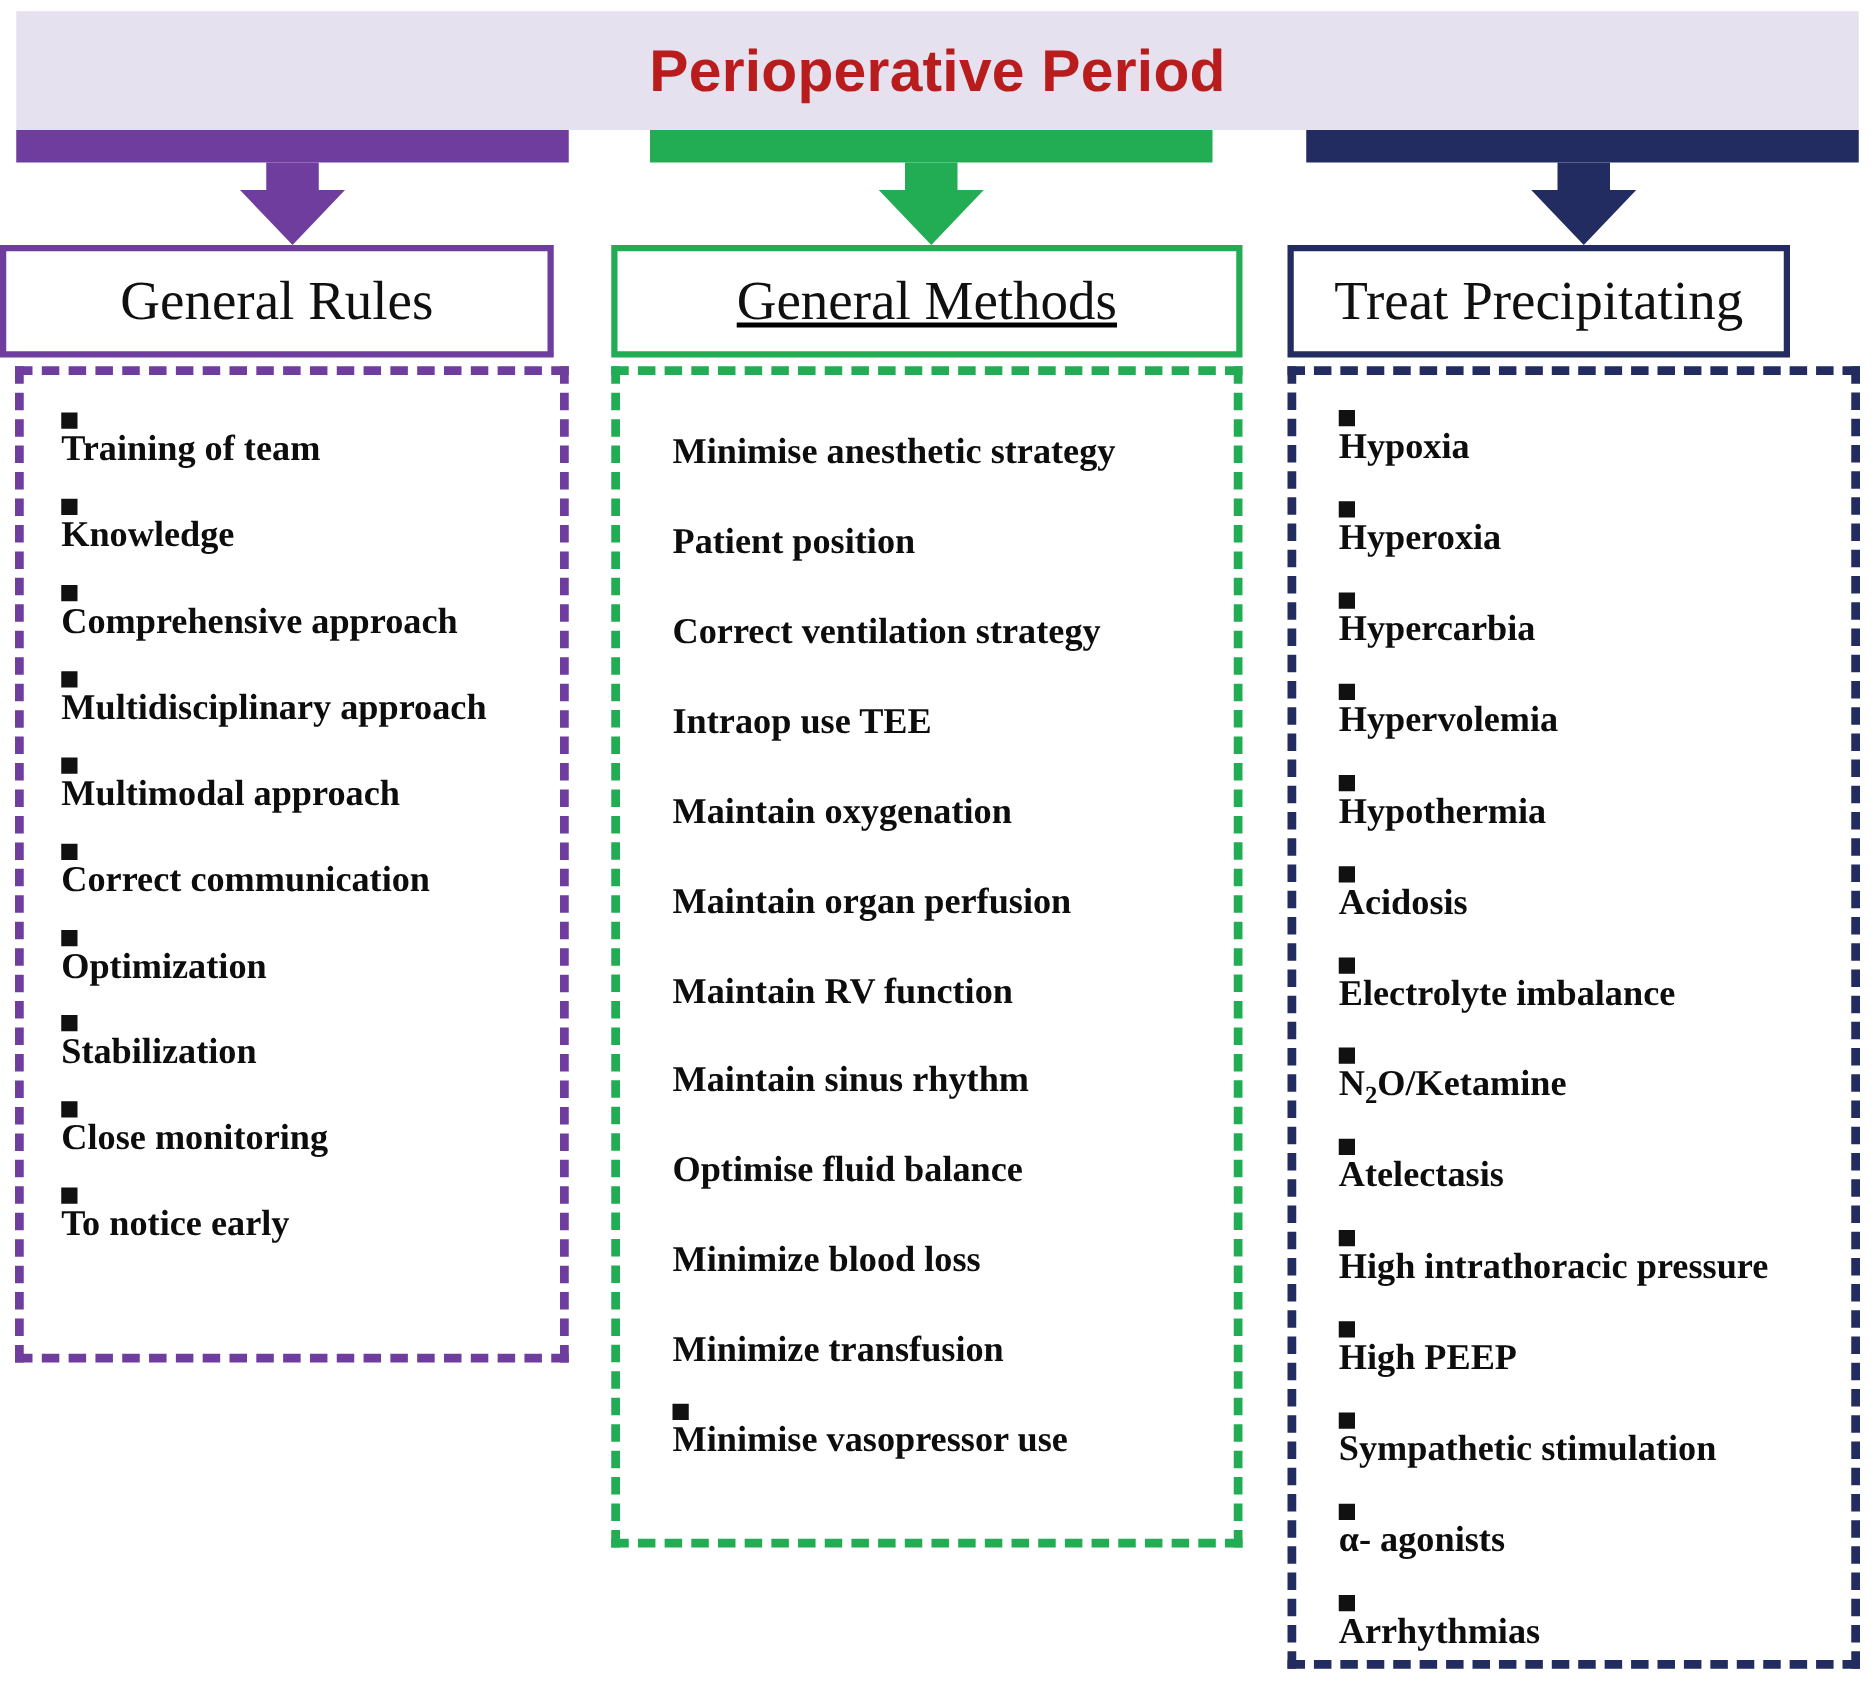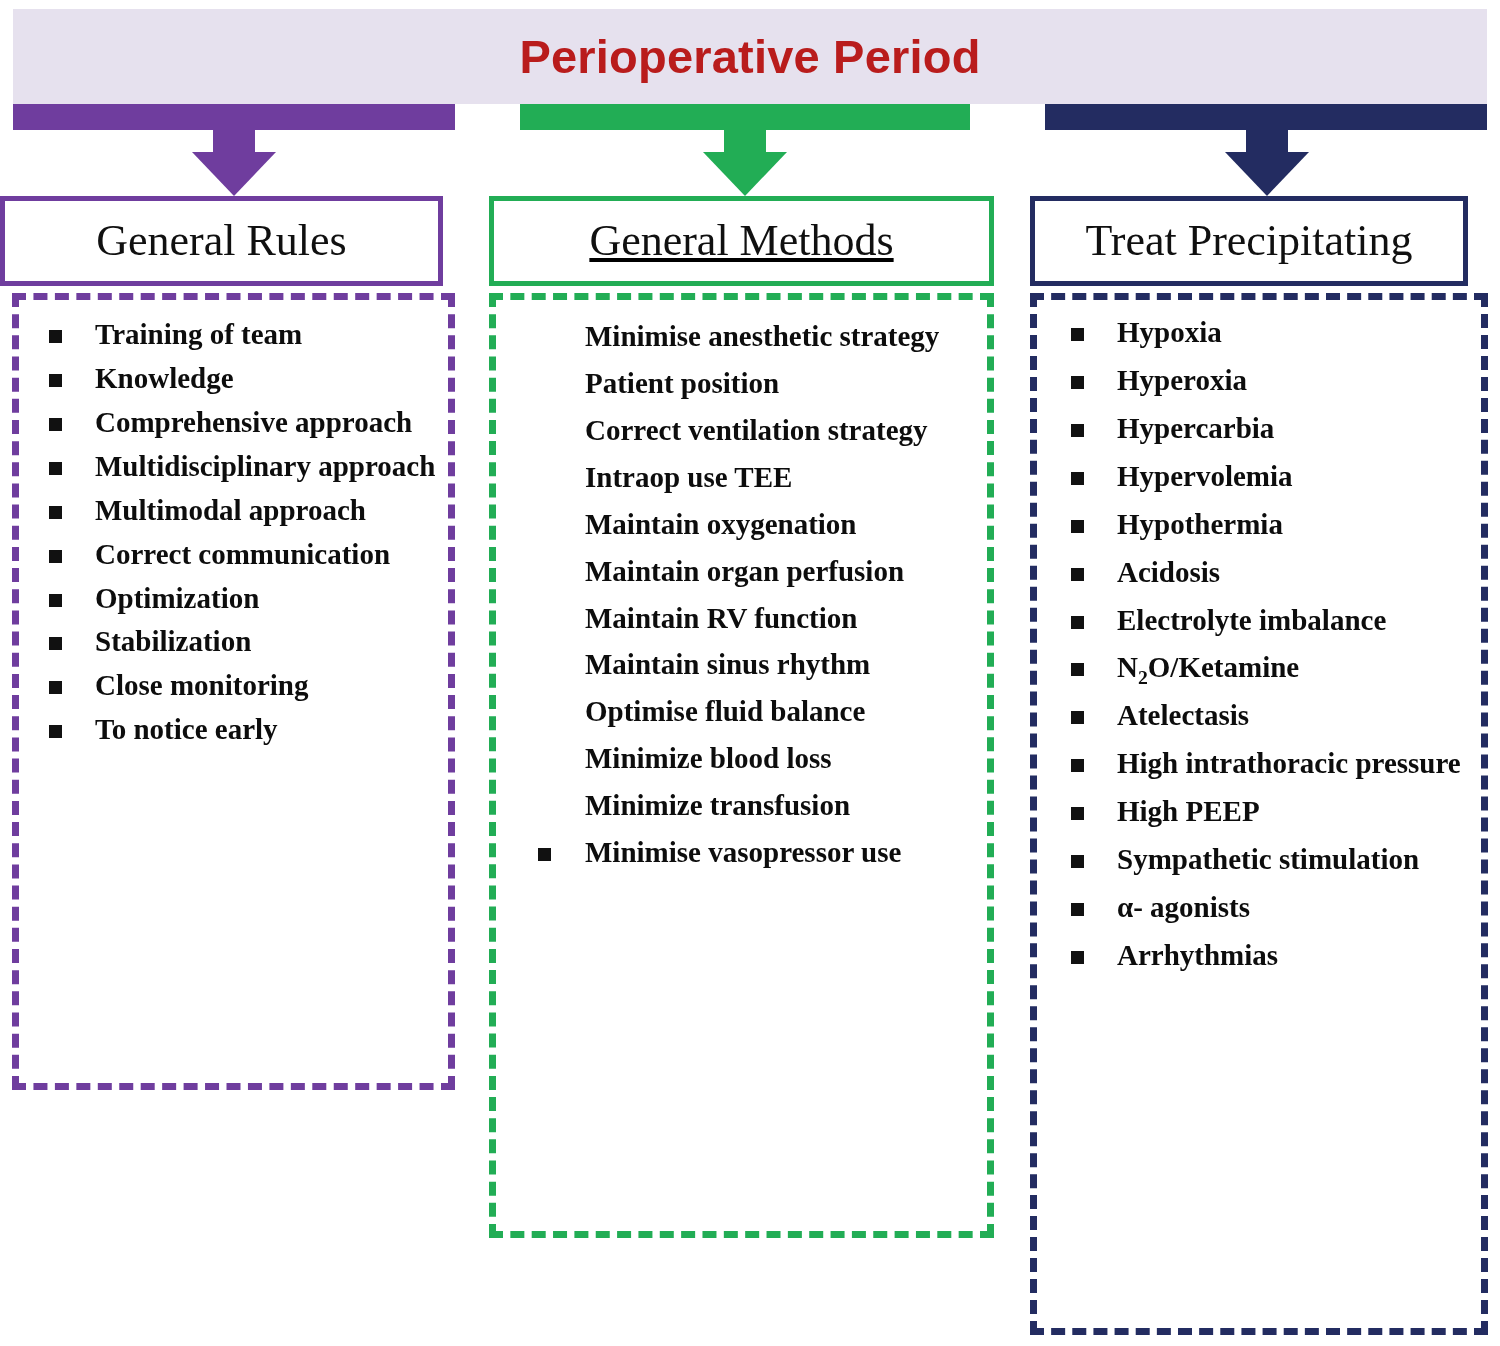--- a/index.html
+++ b/index.html
@@ -100,20 +100,21 @@
     padding: 0;
   }
   .item {
     display: flex;
     align-items: flex-start;
     font-family: "Liberation Serif", "DejaVu Serif", serif;
     font-weight: bold;
     font-size: 29px;
     color: #0d0d0d;
     line-height: 1.17;
+    flex-direction: column;
   }
   .bullet {
     flex: 0 0 auto;
     width: 13px;
     height: 13px;
     background: #111111;
     margin-top: 12px;
     margin-right: 33px;
   }
   .bullet.hidden { background: transparent; }
@@ -165,21 +166,21 @@
   </div>
 
   <div class="col-head" id="col1-head" style="left:0; top:196px; width:443px; height:90px; border-color:#6f3d9e;">
     <span class="col-head-text">General Rules</span>
   </div>
 
   <div class="col-head" id="col2-head" style="left:489px; top:196px; width:505px; height:90px; border-color:#22ad55;text-decoration:underline;">
     <span class="col-head-text">General Methods</span>
   </div>
 
-  <div class="col-head" id="col3-head" style="left:1030px; top:196px; width:438px; height:90px; border-color:#232c61;">
+  <div class="col-head" id="col3-head" style="left:1030px; top:196px; width:402px; height:90px; border-color:#232c61;">
     <span class="col-head-text">Treat Precipitating</span>
   </div>
 
   <div class="col-body" id="col1-body" style="left:12px; top:293px; width:443px; height:797px; border-color:#6f3d9e;">
     <ul class="item-list">
         <li class="item">
           <span class="bullet"></span>
           <span class="item-text">Training of team</span>
         </li>
         <li class="item">

